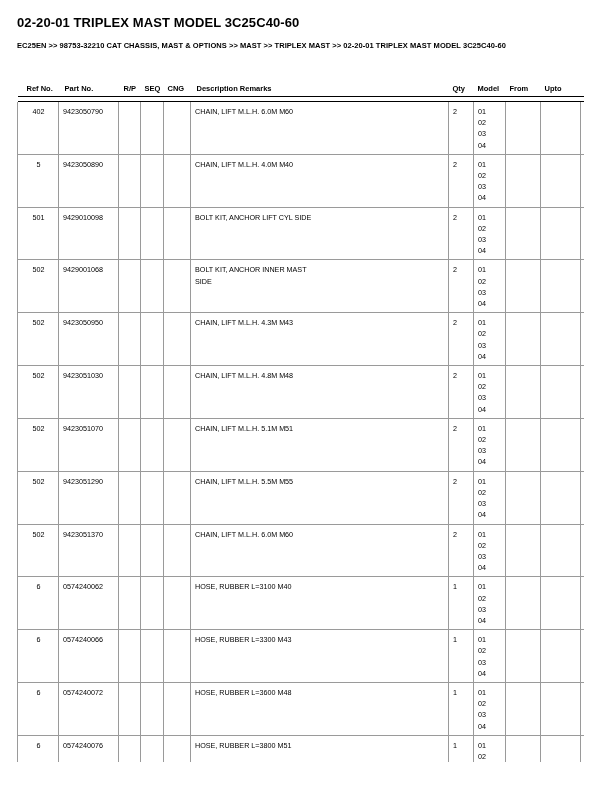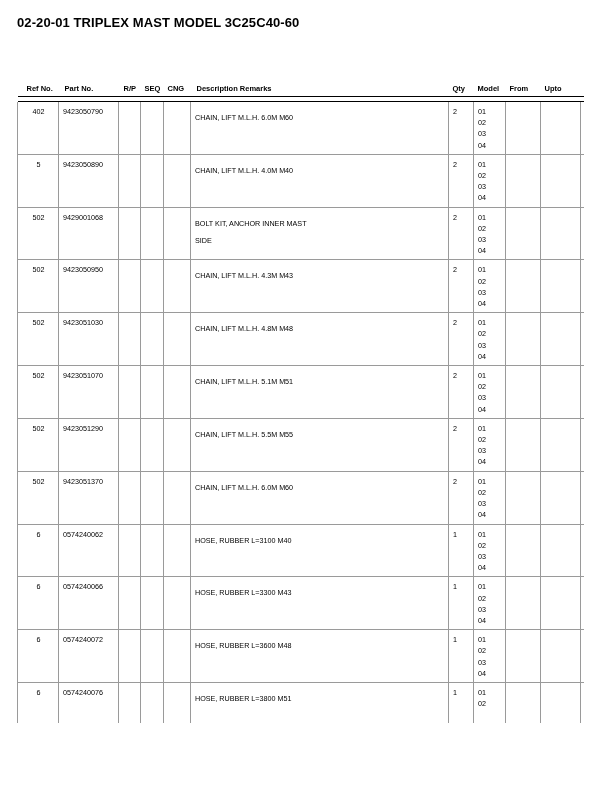--- a/index.html
+++ b/index.html
@@ -112,38 +112,39 @@
   }
 
   td.c-ref   { padding-left: 6px; text-align: center; }
   td.c-part  { padding-left: 5px; }
   td.c-desc  { padding-left: 6px; }
   td.c-qty   { padding-left: 5px; }
   td.c-model { padding-left: 5px; }
   td.c-mr    { padding-left: 5px; }
 
   .model-line { display: block; line-height: 11.2px; }
-  .desc-line  { display: block; line-height: 11.2px; margin-top: 6px; }
+  .desc-line  { display: block; line-height: 11.2px; }
 
   
   .clip {
     position: absolute;
     left: 0; top: 0;
     width: 584px;
     height: 762px;
     overflow: hidden;
   }
 </style>
 </head>
 <body>
 
 <div class="page">
 
   <div class="doc-title">02-20-01 TRIPLEX MAST MODEL 3C25C40-60</div>
 
+  <div class="breadcrumb">EC25EN &gt;&gt; 98753-32210 CAT CHASSIS, MAST &amp; OPTIONS &gt;&gt; MAST &gt;&gt; TRIPLEX MAST &gt;&gt; 02-20-01 TRIPLEX MAST MODEL 3C25C40-60</div>
 
   <div class="clip">
     <div class="parts-table-wrap">
       <table class="parts">
         <colgroup>
           <col style="width:41px">
           <col style="width:60px">
           <col style="width:22px">
           <col style="width:23px">
           <col style="width:27px">
@@ -209,20 +210,40 @@
                 <span class="model-line">01</span>
                 <span class="model-line">02</span>
                 <span class="model-line">03</span>
                 <span class="model-line">04</span>
               </td>
               <td class="c-from"></td>
               <td class="c-upto"></td>
               <td class="c-mr last-col">S</td>
             </tr>
             <tr>
+              <td class="c-ref">501</td>
+              <td class="c-part">9429010098</td>
+              <td class="c-rp"></td>
+              <td class="c-seq"></td>
+              <td class="c-cng"></td>
+              <td class="c-desc">
+                <span class="desc-line">BOLT KIT, ANCHOR LIFT CYL SIDE</span>
+              </td>
+              <td class="c-qty">2</td>
+              <td class="c-model">
+                <span class="model-line">01</span>
+                <span class="model-line">02</span>
+                <span class="model-line">03</span>
+                <span class="model-line">04</span>
+              </td>
+              <td class="c-from"></td>
+              <td class="c-upto"></td>
+              <td class="c-mr last-col">M</td>
+            </tr>
+            <tr>
               <td class="c-ref">502</td>
               <td class="c-part">9429001068</td>
               <td class="c-rp"></td>
               <td class="c-seq"></td>
               <td class="c-cng"></td>
               <td class="c-desc">
                 <span class="desc-line">BOLT KIT, ANCHOR INNER MAST</span>
                 <span class="desc-line">SIDE</span>
               </td>
               <td class="c-qty">2</td>

